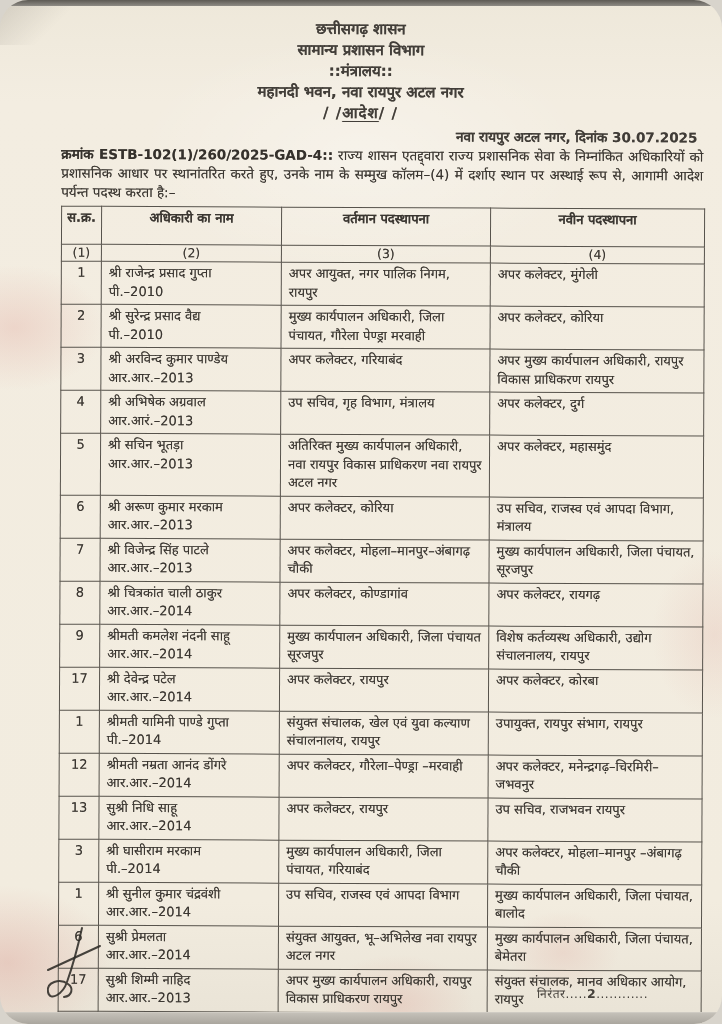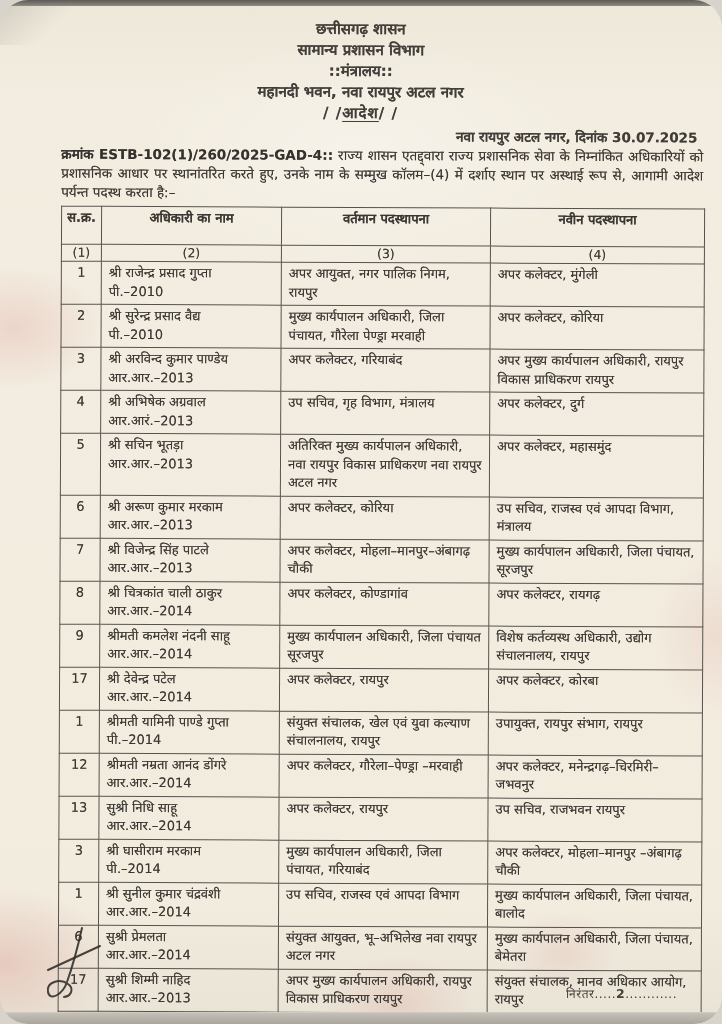--- a/index.html
+++ b/index.html
@@ -43,21 +43,21 @@
   .dateline{ margin:3px 24px 0 62px;text-align:right;font-size:13.5px;font-weight:bold;color:#403c37;}
   .intro{ margin:1px 18px 4px 62px;font-size:13.5px;line-height:19px;text-align:justify;color:#3a3631;}
   .intro b{color:#35312c;}
   table.transfer{ margin-left:62px;width:643px;border-collapse:collapse;font-size:13px;color:#3a3631; table-layout:fixed;}
   table.transfer th, table.transfer td{ border:1px solid #57534c;vertical-align:top; }
   table.transfer th{ font-weight:bold;padding:2px 3px 18px;line-height:17px;color:#3b3732;}
   tr.colnums th{ font-weight:normal;padding:0 0 1px;line-height:15px;font-size:12.5px;}
   table.transfer td{ padding:2px 7px 3px;line-height:18.5px; }
   td.c-sn{ text-align:center;padding-left:2px;padding-right:2px;}
   .sig{ position:absolute;left:42px;top:926px;z-index:3;}
-  .continuation{ position:absolute;right:45px;top:985px;font-size:12px;color:#45413b;z-index:3;letter-spacing:.5px;}
+  .continuation{ position:absolute;right:74px;top:985px;font-size:12px;color:#45413b;z-index:3;letter-spacing:.5px;}
   .continuation b{font-size:12.5px;}
   .corner-shade{ position:absolute;left:0;top:0;width:70px;height:45px; background:linear-gradient(135deg,rgba(110,105,98,.22),transparent 70%);z-index:4;}
 </style>
 </head>
 <body>
 
 <div class="page">
   <div class="scan-edge-top"></div>
   <div class="corner-shade"></div>
 

